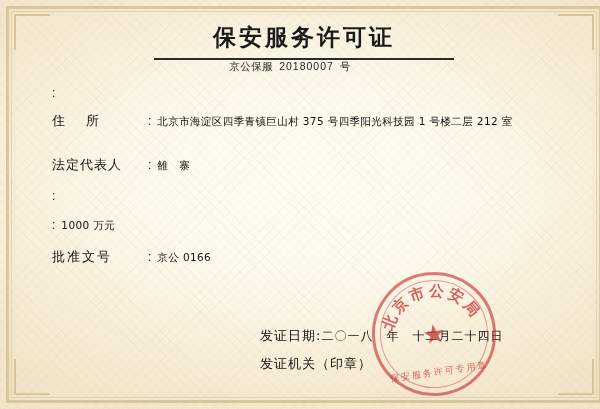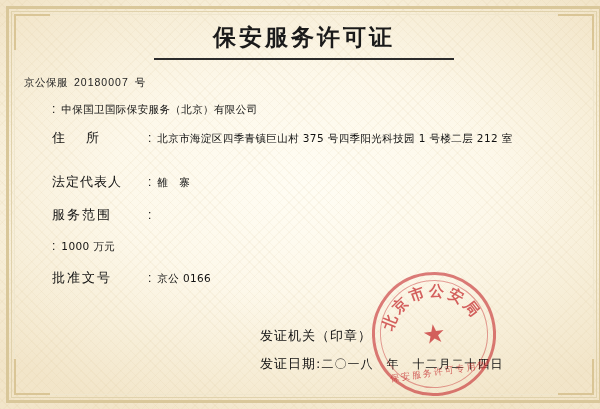--- a/index.html
+++ b/index.html
@@ -71,22 +71,21 @@
     color: #1a1a1a;
     margin-top: 4px;
   }
   .title-rule {
     width: 300px;
     height: 2px;
     background: #2c2c2c;
     margin: 5px auto 0 auto;
   }
   .serial {
-    margin-top: 16px;
-    text-align: left;
+    text-align: center;
     padding-right: 28px;
     font-size: 10.5px;
     color: #222;
     letter-spacing: 0.5px;
   }
   .serial .num {
     display: inline-block;
     margin: 0 6px;
     letter-spacing: 1px;
   }
@@ -217,55 +216,53 @@
     <div class="title">保安服务许可证</div>
     <div class="title-rule"></div>
 
     <div class="serial">
       <span>京公保服</span><span class="num">20180007</span><span>号</span>
     </div>
 
     <div class="block-1">
       <div class="field">
         <span class="colon">:</span>
-        <span class="value">中保国卫国际保安服务（北京）有限公司</span>
       </div>
       <div class="field">
         <span class="label">住　所</span>
         <span class="colon">:</span>
         <span class="value">北京市海淀区四季青镇巨山村 375 号四季阳光科技园 1 号楼二层 212 室</span>
       </div>
     </div>
 
     <div class="block-2">
       <div class="field tight">
         <span class="label">法定代表人</span>
         <span class="colon">:</span>
         <span class="value legal-name">雒　寨</span>
       </div>
       <div class="field wide">
-        <span class="label">服务范围</span>
         <span class="colon">:</span>
       </div>
       <div class="field wide">
         <span class="colon">:</span>
         <span class="value">1000 万元</span>
       </div>
       <div class="field wide">
         <span class="label">批准文号</span>
         <span class="colon">:</span>
         <span class="value">京公 0166</span>
       </div>
     </div>
 
     <div class="footer">
-      <div class="line">发证机关（印章）</div>
       <div class="line">
         <span>发证日期</span><span>:</span><span class="date-val">二〇一八　年　十二月二十四日</span>
       </div>
+      <div class="line">发证机关（印章）</div>
     </div>
 
   </div>
 
   <div class="seal">
     <div class="ring"></div>
     <svg class="seal-arc" viewBox="0 0 118 118">
       <defs>
         <path id="arcpath" d="M 16,64 A 43,43 0 0 1 102,64"></path>
       </defs>

